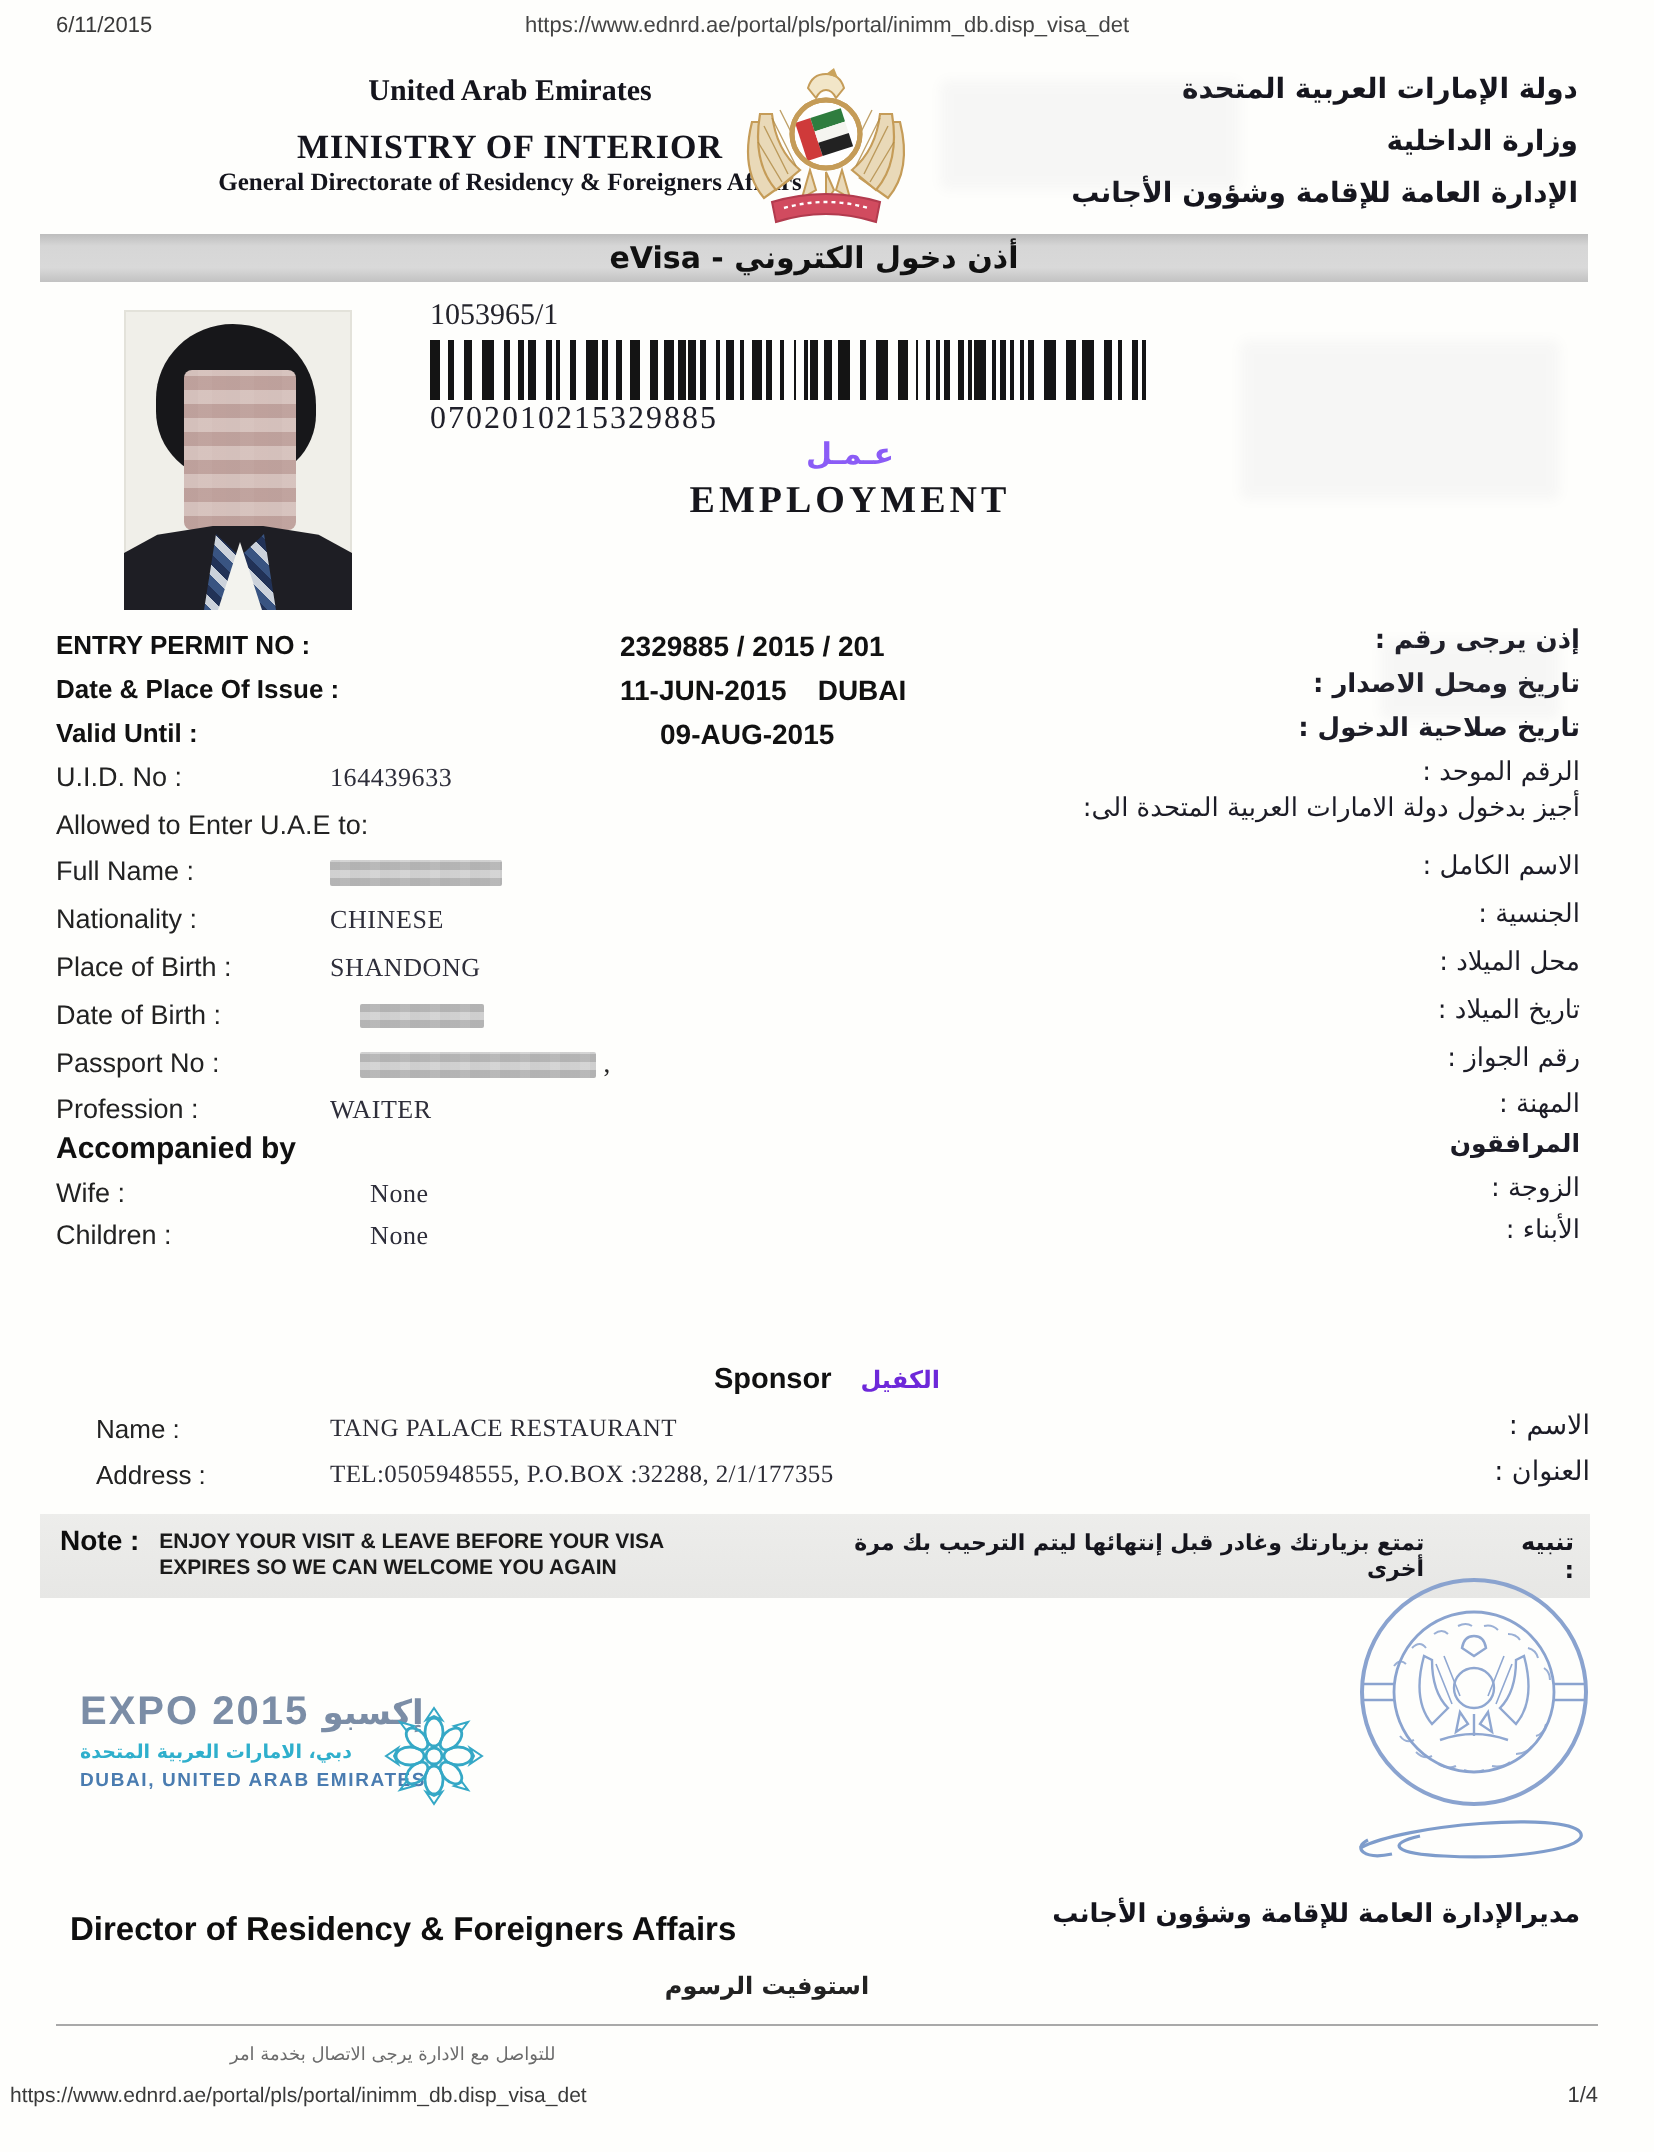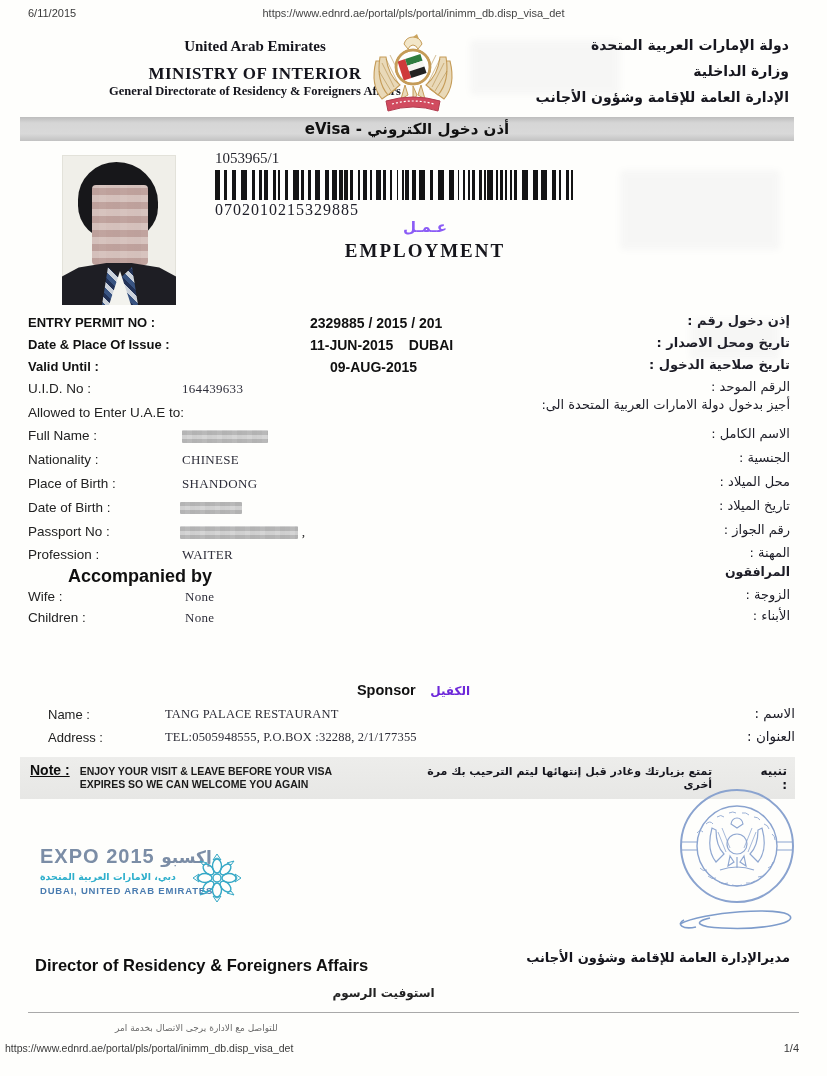--- a/index.html
+++ b/index.html
@@ -66,48 +66,48 @@
 
   .vtype { position:absolute; left:300px; top:218px; width:250px; text-align:center; }
   .vtype .t-ar { font-size:15px; font-weight:bold; color:#8b5cf6; letter-spacing:1px; }
   .vtype .t-en { font-family:"Liberation Serif", serif; font-weight:bold; font-size:19px;
                  letter-spacing:2px; color:#16161c; margin-top:4px; }
 
   
   .fields { position:absolute; left:28px; right:37px; top:0; height:0; }
   .frow { position:absolute; left:0; right:0; height:20px; font-size:13.5px; color:#222; }
   .frow .lbl { position:absolute; left:0; top:0; }
-  .frow .val { position:absolute; left:154px; top:0; }
+  .frow .val { position:absolute; left:137px; top:0; }
   .frow .val.serif { font-family:"Liberation Serif", serif; font-size:13px; color:#2e2e3a; letter-spacing:.3px; }
   .frow .arl { position:absolute; right:0; top:-2px; font-size:13px; color:#1c1c26; }
   .frow.b .lbl { font-weight:bold; font-size:13px; color:#111; }
   .frow.b .val { left:282px; font-weight:bold; font-size:14px; color:#111; white-space:pre; }
   .frow.b .arl { font-weight:bold; }
   .frow.center3 .val { left:302px; }
   .redact { display:inline-block; vertical-align:middle;
     background-image:
       repeating-linear-gradient(0deg, rgba(175,175,175,.8) 0 4px, rgba(210,210,210,.8) 4px 8px),
       repeating-linear-gradient(90deg,#c9c9c9 0 5px,#e0e0e0 5px 10px,#bfbfbf 10px 15px);
     border-radius:1px; }
-  .sec-hdr .lbl { font-weight:bold; font-size:18px; color:#101010;margin-left:40px; }
+  .sec-hdr .lbl { font-weight:bold; font-size:15px; color:#101010; }
   .sec-hdr .arl { font-weight:bold; font-size:12.5px; }
 
   
   .sponsor-hdr { position:absolute; left:0; right:0; top:681px; text-align:center; }
   .sponsor-hdr .en { font-weight:bold; font-size:14.5px; color:#111; }
   .sponsor-hdr .arx { font-weight:bold; font-size:12px; color:#6d28d9; margin-left:10px; }
   .srow { position:absolute; left:48px; right:32px; height:20px; font-size:13px; color:#222; }
   .srow .lbl { position:absolute; left:0; }
   .srow .val { position:absolute; left:117px; font-family:"Liberation Serif", serif; font-size:12.5px; color:#2c2c36; letter-spacing:.2px; }
   .srow .arl { position:absolute; right:0; top:-2px; font-size:13.5px; color:#1c1c26; }
 
   
   .noteband { position:absolute; left:20px; right:32px; top:757px; height:42px;
     background:linear-gradient(180deg,#ededeb,#e7e7e5); display:flex; align-items:center; }
-  .noteband .nlbl { font-weight:bold; font-size:14px; margin:0 10px 16px 10px; color:#0d0d0d; flex:0 0 auto;text-decoration:underline; }
+  .noteband .nlbl { font-weight:bold; font-size:14px; margin:0 10px 16px 10px; color:#0d0d0d; flex:0 0 auto; }
   .noteband .nen { font-weight:bold; font-size:10.5px; line-height:13px; color:#1a1a1a; white-space:pre-line; flex:0 0 320px; }
   .noteband .nar { font-weight:bold; font-size:11px; color:#15151d; margin-left:auto; }
   .noteband .narlbl { font-weight:bold; font-size:12px; color:#15151d; margin:0 8px 0 40px; }
 
   
   .expo { position:absolute; left:40px; top:845px; width:215px; height:72px; }
   .expo .row1 { font-size:20px; font-weight:bold; color:#7b8da6; letter-spacing:1px; }
   .expo .row1 .arx { font-size:17px; color:#7b8da6; }
   .expo .row2 { font-size:9.5px; font-weight:bold; color:#2fafcc; margin-top:3px; }
   .expo .row3 { font-size:9.5px; font-weight:bold; color:#4a7cb0; letter-spacing:.8px; margin-top:3px; }
@@ -210,21 +210,21 @@
   <div class="vtype">
     <div class="t-ar ar">عـمـل</div>
     <div class="t-en">EMPLOYMENT</div>
   </div>
 
   <div class="fields">
 
     <div class="frow b" style="top:315px">
       <span class="lbl">ENTRY PERMIT NO :</span>
       <span class="val">2329885 / 2015 / 201</span>
-      <span class="arl ar">إذن دخول رقم :</span>
+      <span class="arl ar">إذن يرجى رقم :</span>
     </div>
 
     <div class="frow b" style="top:337px">
       <span class="lbl">Date &amp; Place Of Issue :</span>
       <span class="val">11-JUN-2015    DUBAI</span>
       <span class="arl ar">تاريخ ومحل الاصدار :</span>
     </div>
 
     <div class="frow b center3" style="top:359px">
       <span class="lbl">Valid Until :</span>

